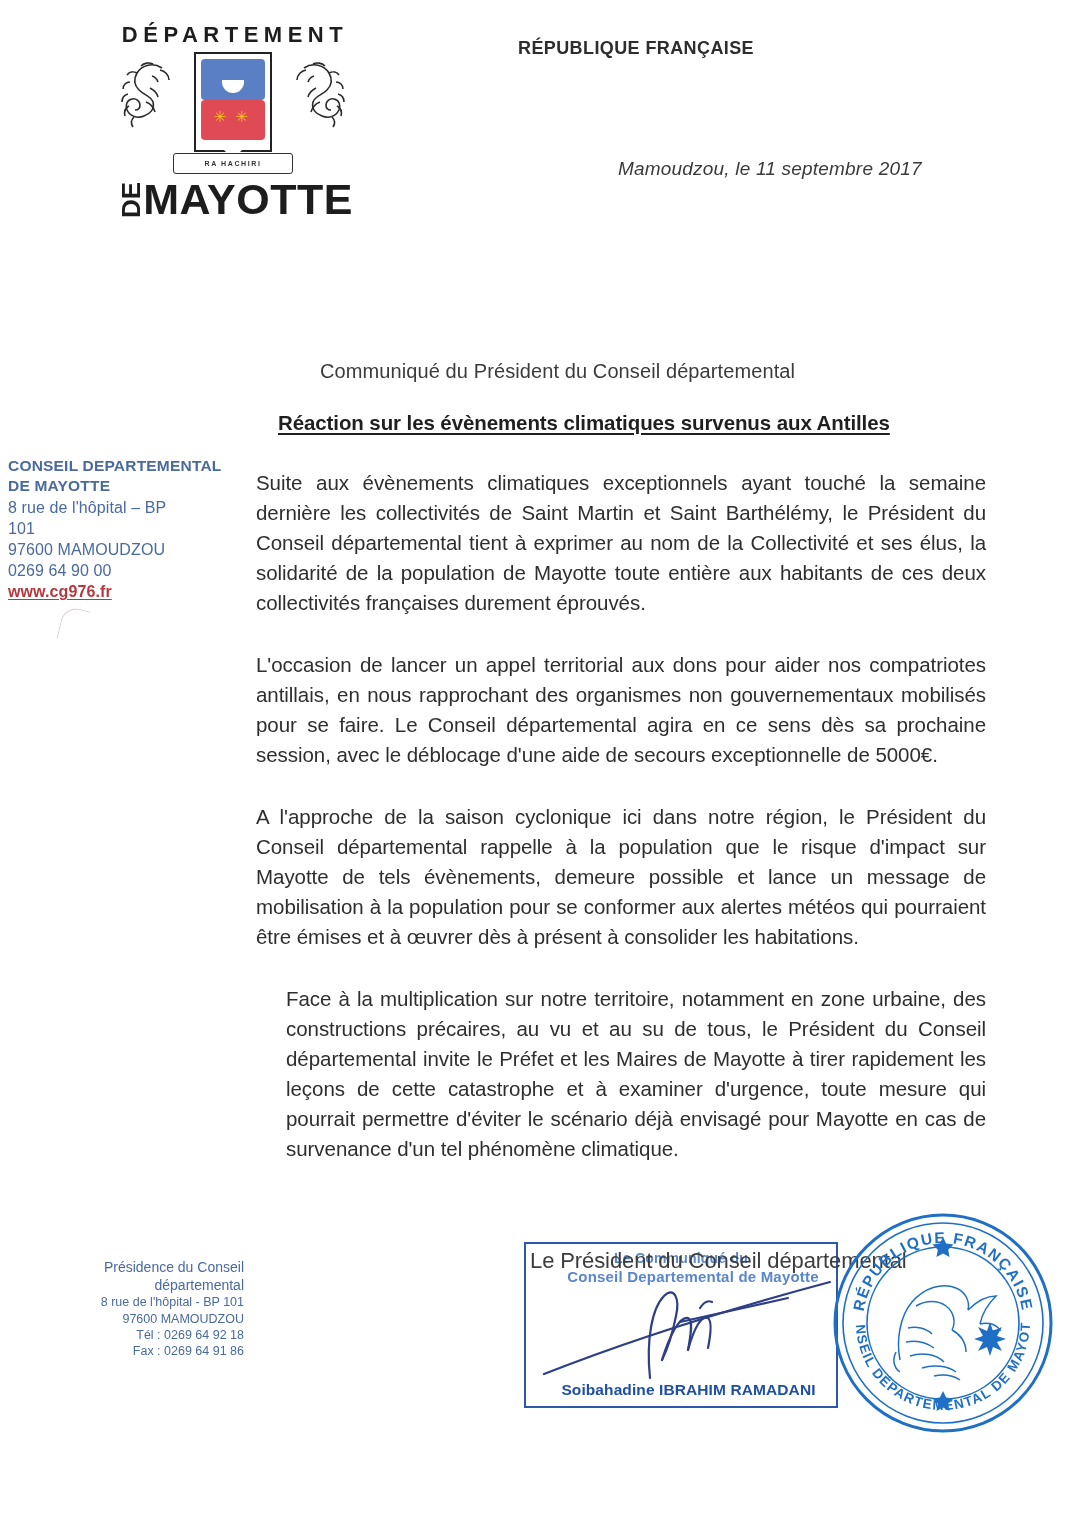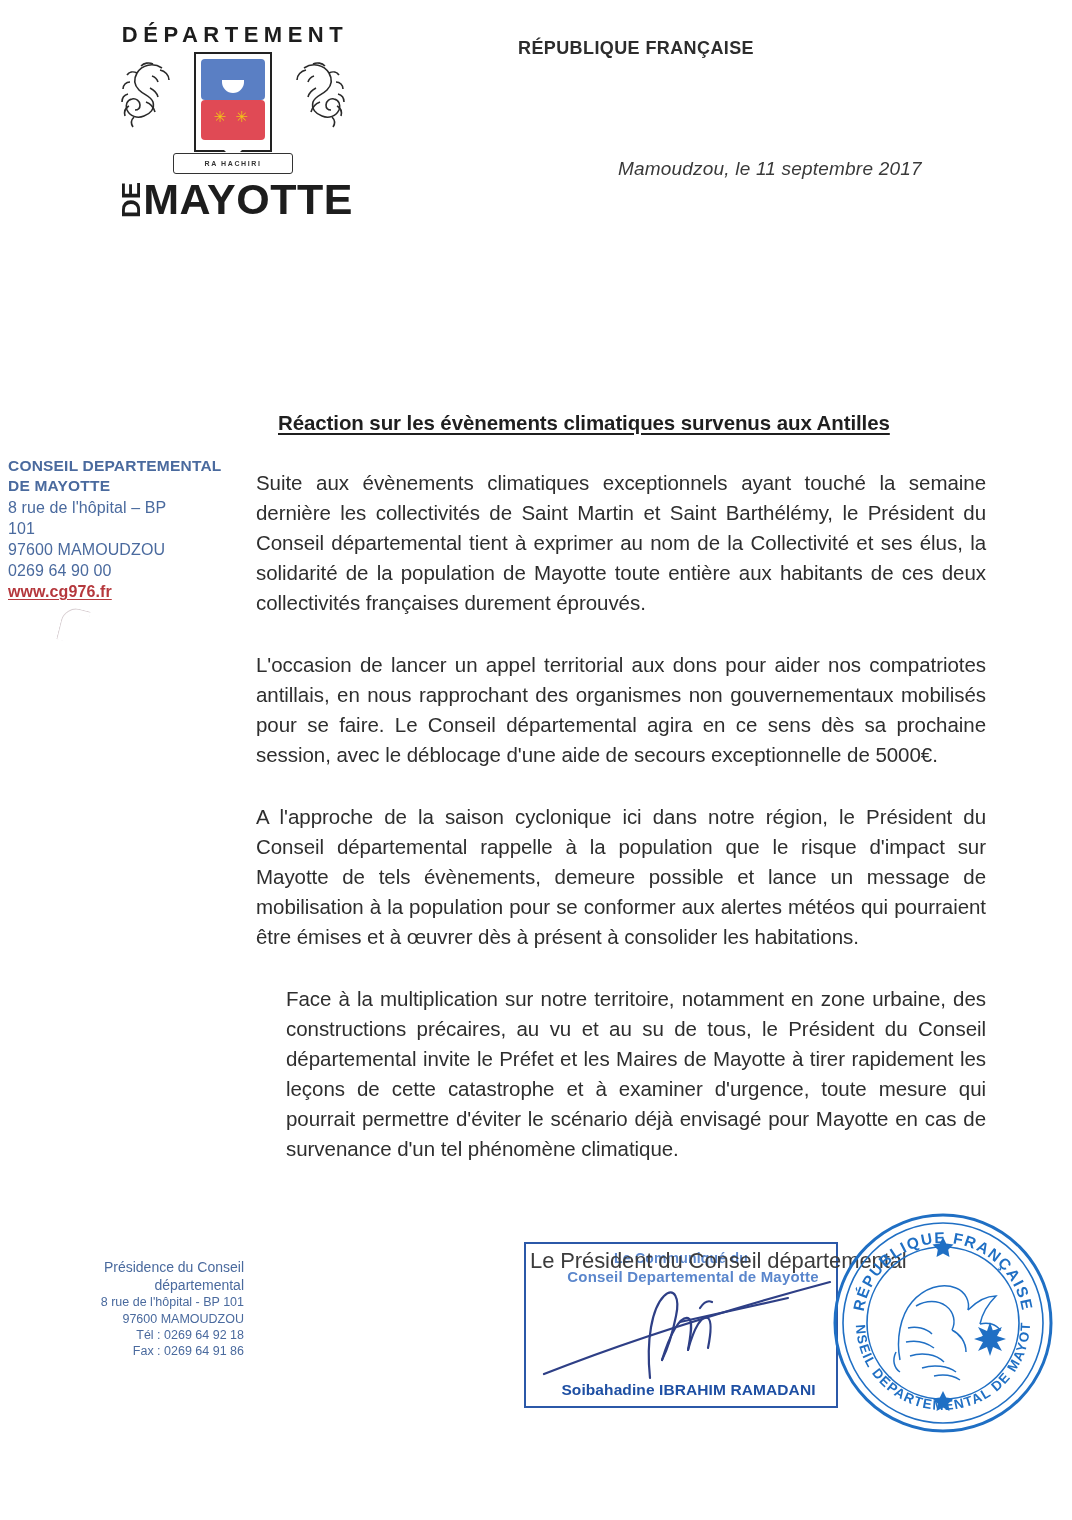--- a/index.html
+++ b/index.html
@@ -212,20 +212,21 @@
     <div class="st-h">CONSEIL DEPARTEMENTAL</div>
     <div class="st-h">DE MAYOTTE</div>
     <div class="st-l">8 rue de l'hôpital – BP</div>
     <div class="st-l">101</div>
     <div class="st-l">97600 MAMOUDZOU</div>
     <div class="st-l">0269 64 90 00</div>
     <div class="side-url">www.cg976.fr</div>
   </div>
   <div class="pencil-mark"></div>
 
+  <div class="comm-title">Communiqué du Président du Conseil départemental</div>
   <div class="comm-sub">Réaction sur les évènements climatiques survenus aux Antilles</div>
 
   <div class="body">
     <p>Suite aux évènements climatiques exceptionnels ayant touché la semaine dernière les collectivités de Saint Martin et Saint Barthélémy, le Président du Conseil départemental tient à exprimer au nom de la Collectivité et ses élus, la solidarité de la population de Mayotte toute entière aux habitants de ces deux collectivités françaises durement éprouvés.</p>
     <p>L'occasion de lancer un appel territorial aux dons pour aider nos compatriotes antillais, en nous rapprochant des organismes non gouvernementaux mobilisés pour se faire. Le Conseil départemental agira en ce sens dès sa prochaine session, avec le déblocage d'une aide de secours exceptionnelle de 5000€.</p>
     <p>A l'approche de la saison cyclonique ici dans notre région, le Président du Conseil départemental rappelle à la population que le risque d'impact sur Mayotte de tels évènements, demeure possible et lance un message de mobilisation à la population pour se conformer aux alertes météos qui pourraient être émises et à œuvrer dès à présent à consolider les habitations.</p>
     <p>Face à la multiplication sur notre territoire, notamment en zone urbaine, des constructions précaires, au vu et au su de tous, le Président du Conseil départemental invite le Préfet et les Maires de Mayotte à tirer rapidement les leçons de cette catastrophe et à examiner d'urgence, toute mesure qui pourrait permettre d'éviter le scénario déjà envisagé pour Mayotte en cas de survenance d'un tel phénomène climatique.</p>
   </div>
 
   <div class="side-bot">

